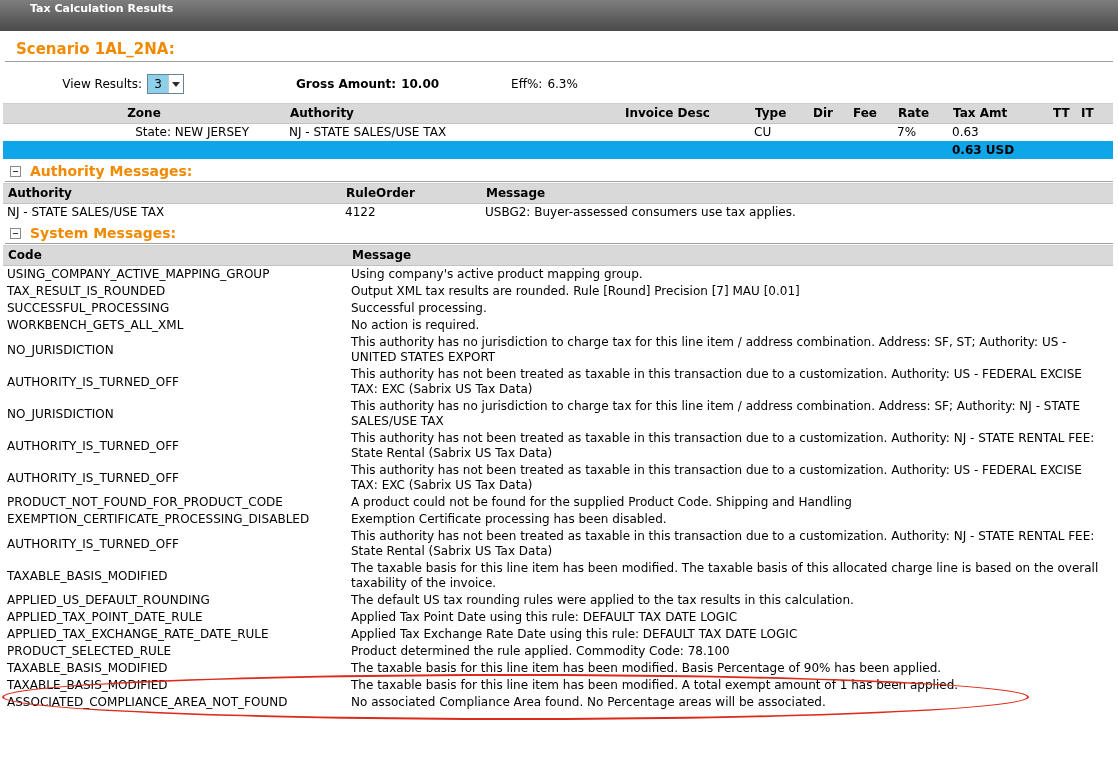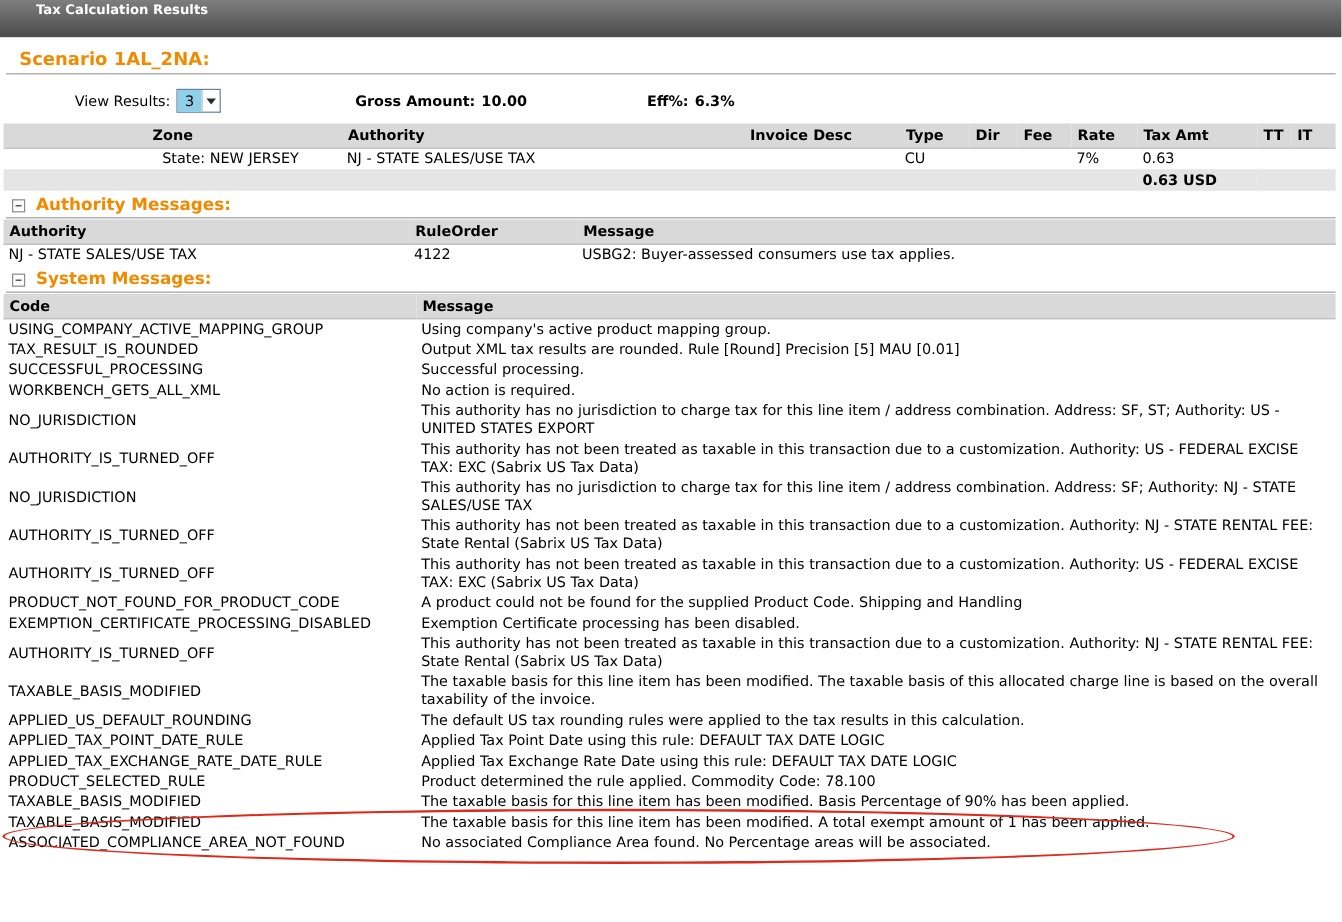--- a/index.html
+++ b/index.html
@@ -25,33 +25,33 @@
     display: inline-flex; width: 37px; height: 20px; margin-left: 5px;
     border: 1px solid #668399; background: #fff; cursor: default;
   }
   .select-value { flex: 1; text-align: center; line-height: 18px; background: #8ed0e8; }
   .select-arrow { width: 15px; display: flex; align-items: center; justify-content: center; border-left: 1px solid #b9cbd6; }
   .select-arrow::after {
     content: ""; border-left: 4px solid transparent; border-right: 4px solid transparent;
     border-top: 5px solid #2b2b2b;
   }
   .gross { margin-left: 112px; font-weight: bold; }
-  .eff { margin-left: 100px; font-weight: bold; }
+  .eff { margin-left: 72px; font-weight: normal; }
   .lblgap { margin-right: 5px; }
   table.grid { width: 1110px; margin: 0 3px; border-collapse: collapse; table-layout: fixed; }
   .grid th {
     background: #d9d9d9; text-align: left; font-weight: bold;
     padding: 2px 5px; line-height: 15px;
     border-top: 1px solid #cfcfcf; border-bottom: 1px solid #c3c3c3;
   }
   .grid td { padding: 1px 4px; line-height: 15px; vertical-align: middle; word-wrap: break-word; }
   #results-table tbody td:first-child { text-align: right; padding-right: 36px; }
   #results-table thead th:first-child,
   #results-table thead th:nth-child(3) { text-align: center; }
-  .total-row td { background: #e5e5e5; line-height: 16px; }
+  .total-row td { background: #0ea5e9; line-height: 16px; }
   .total-cell { font-weight: bold; }
   #system-table tbody td:first-child { white-space: nowrap; }
   .section-heading { display: flex; align-items: center; gap: 9px; margin: 4px 0 2px 10px; }
   .section-title { color: #f28a00; font-weight: bold; font-size: 14px; }
   .collapse-box {
     width: 11px; height: 11px; border: 1px solid #8a8a8a; background: #fdfdfd;
     position: relative; flex: 0 0 auto; cursor: pointer;
   }
   .collapse-box::after {
     content: ""; position: absolute; left: 2px; right: 2px; top: 4px; height: 1px; background: #333;
@@ -183,21 +183,21 @@
         <th>Message</th>
       </tr>
     </thead>
     <tbody id="system-body">
         <tr>
           <td>USING_COMPANY_ACTIVE_MAPPING_GROUP</td>
           <td>Using company's active product mapping group.</td>
         </tr>
         <tr>
           <td>TAX_RESULT_IS_ROUNDED</td>
-          <td>Output XML tax results are rounded. Rule [Round] Precision [5] MAU [0.01]</td>
+          <td>Output XML tax results are rounded. Rule [Round] Precision [7] MAU [0.01]</td>
         </tr>
         <tr>
           <td>SUCCESSFUL_PROCESSING</td>
           <td>Successful processing.</td>
         </tr>
         <tr>
           <td>WORKBENCH_GETS_ALL_XML</td>
           <td>No action is required.</td>
         </tr>
         <tr>

